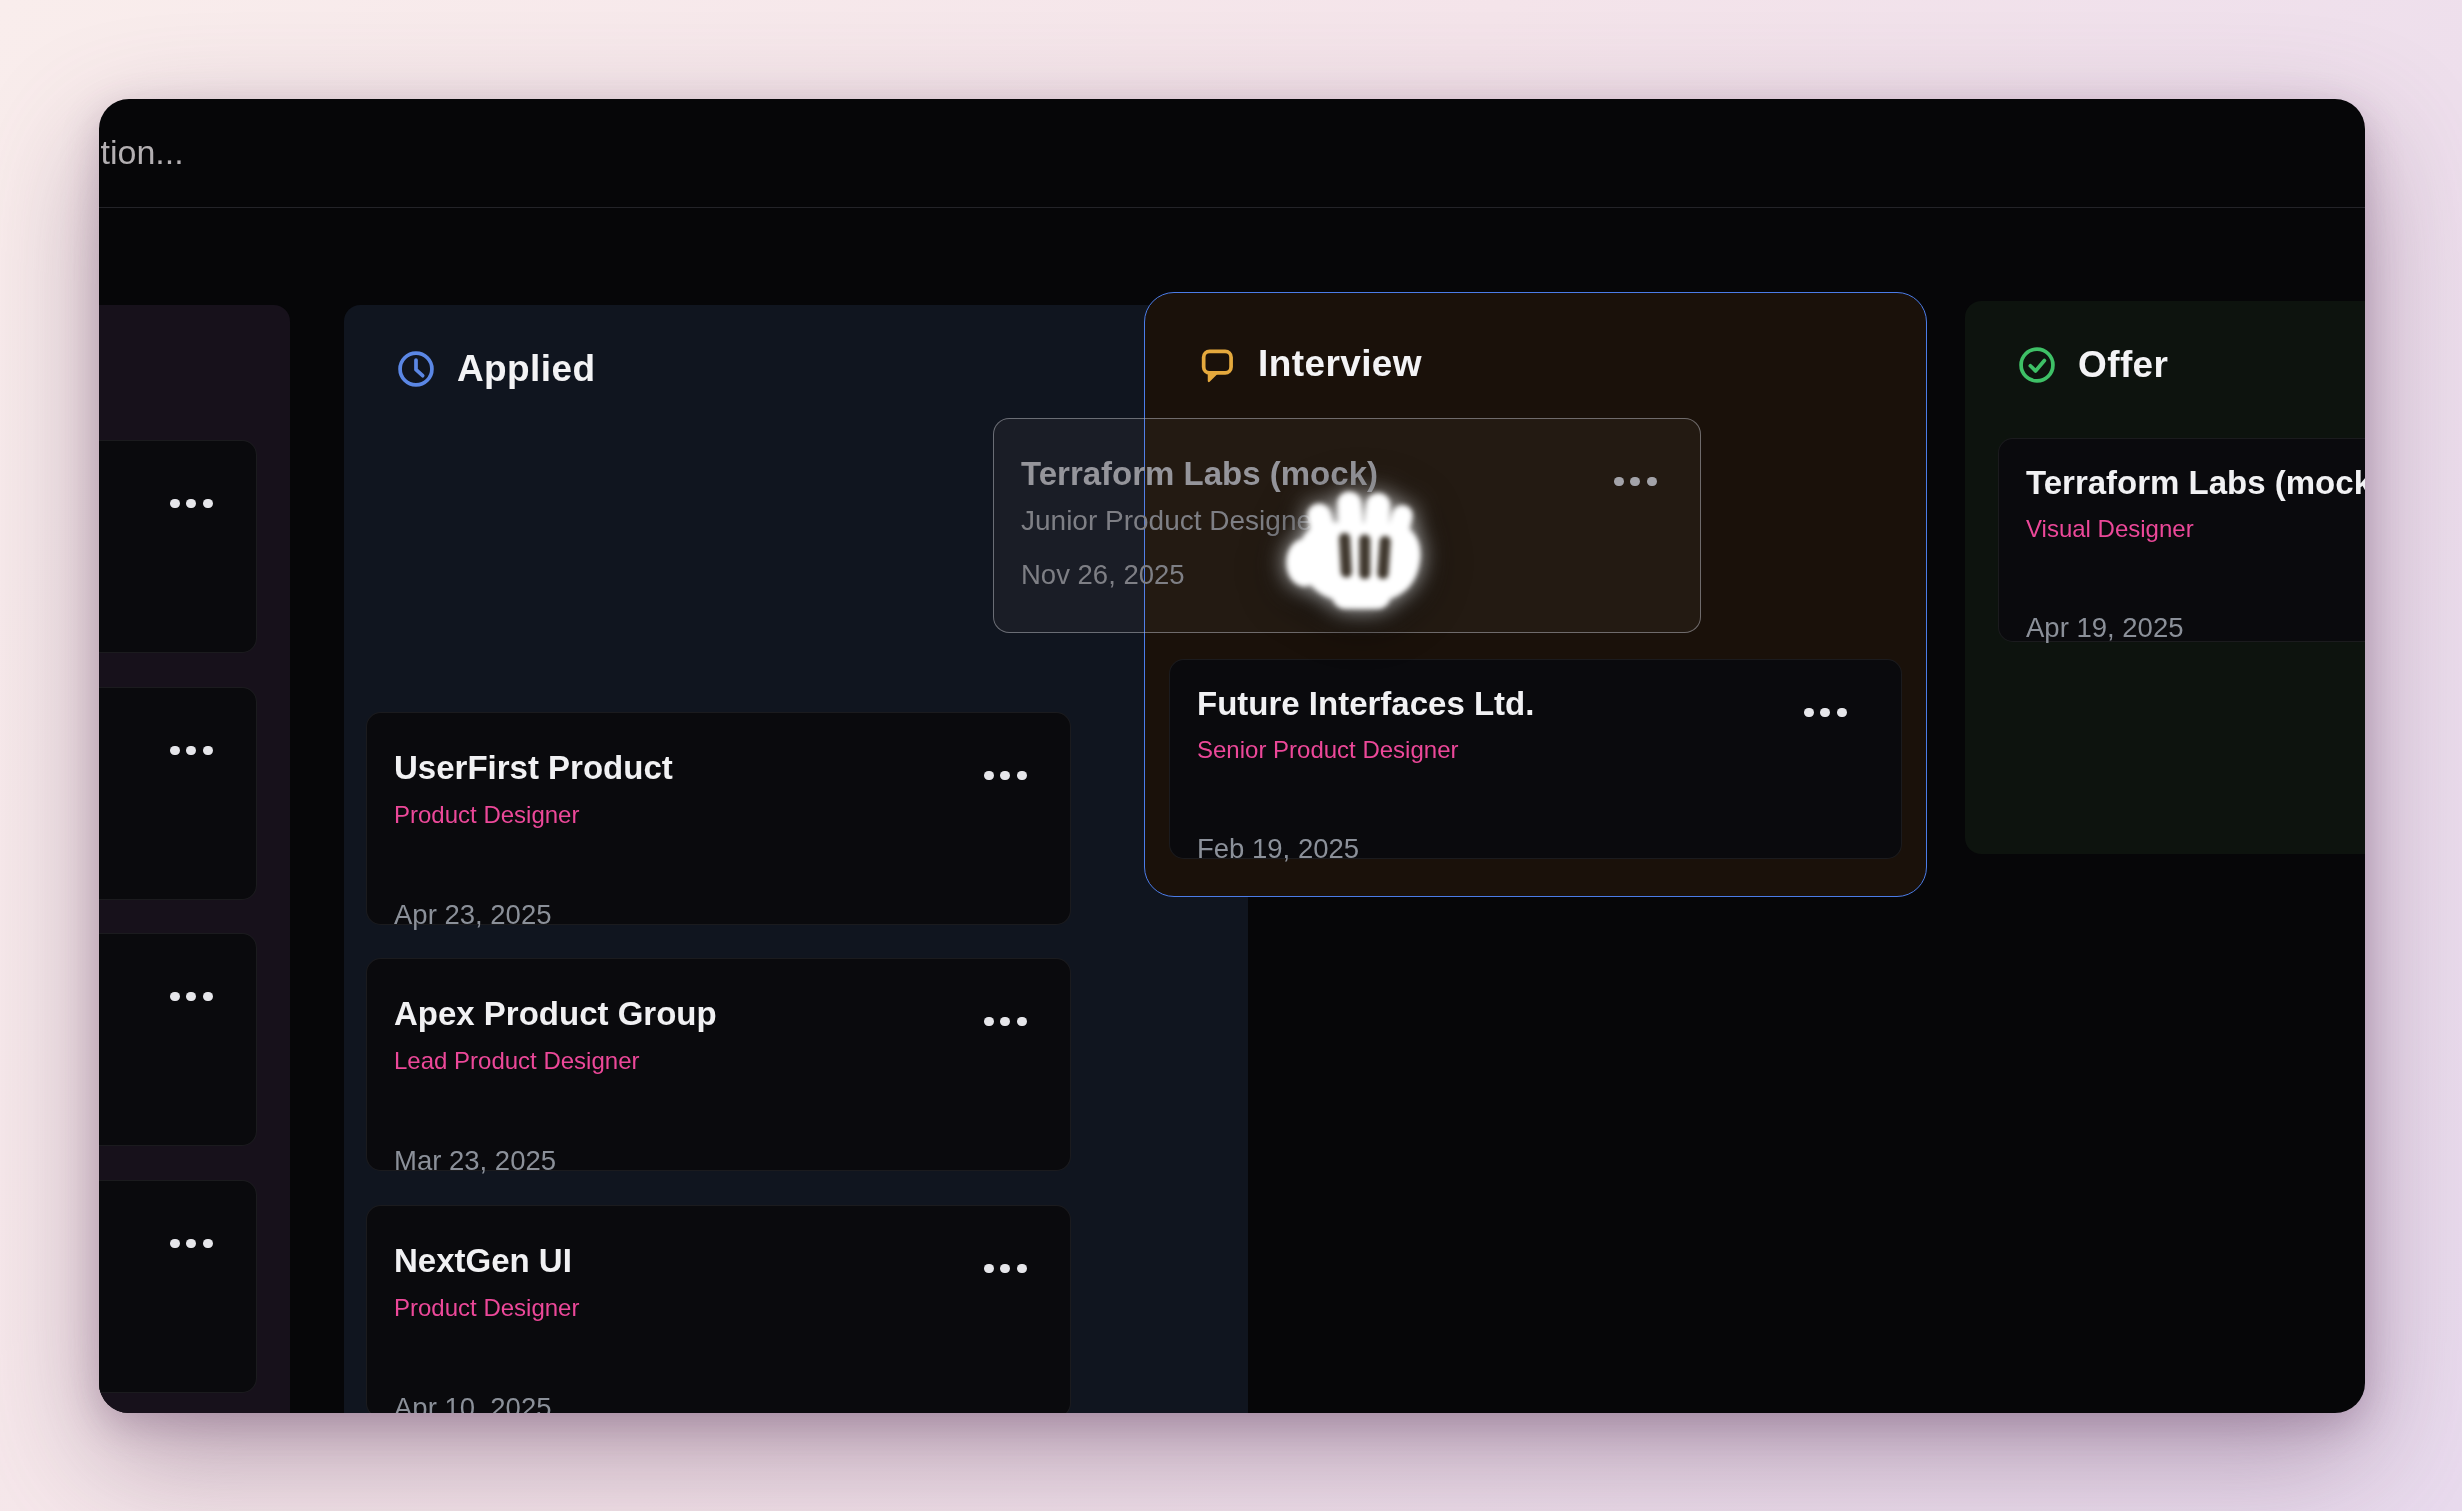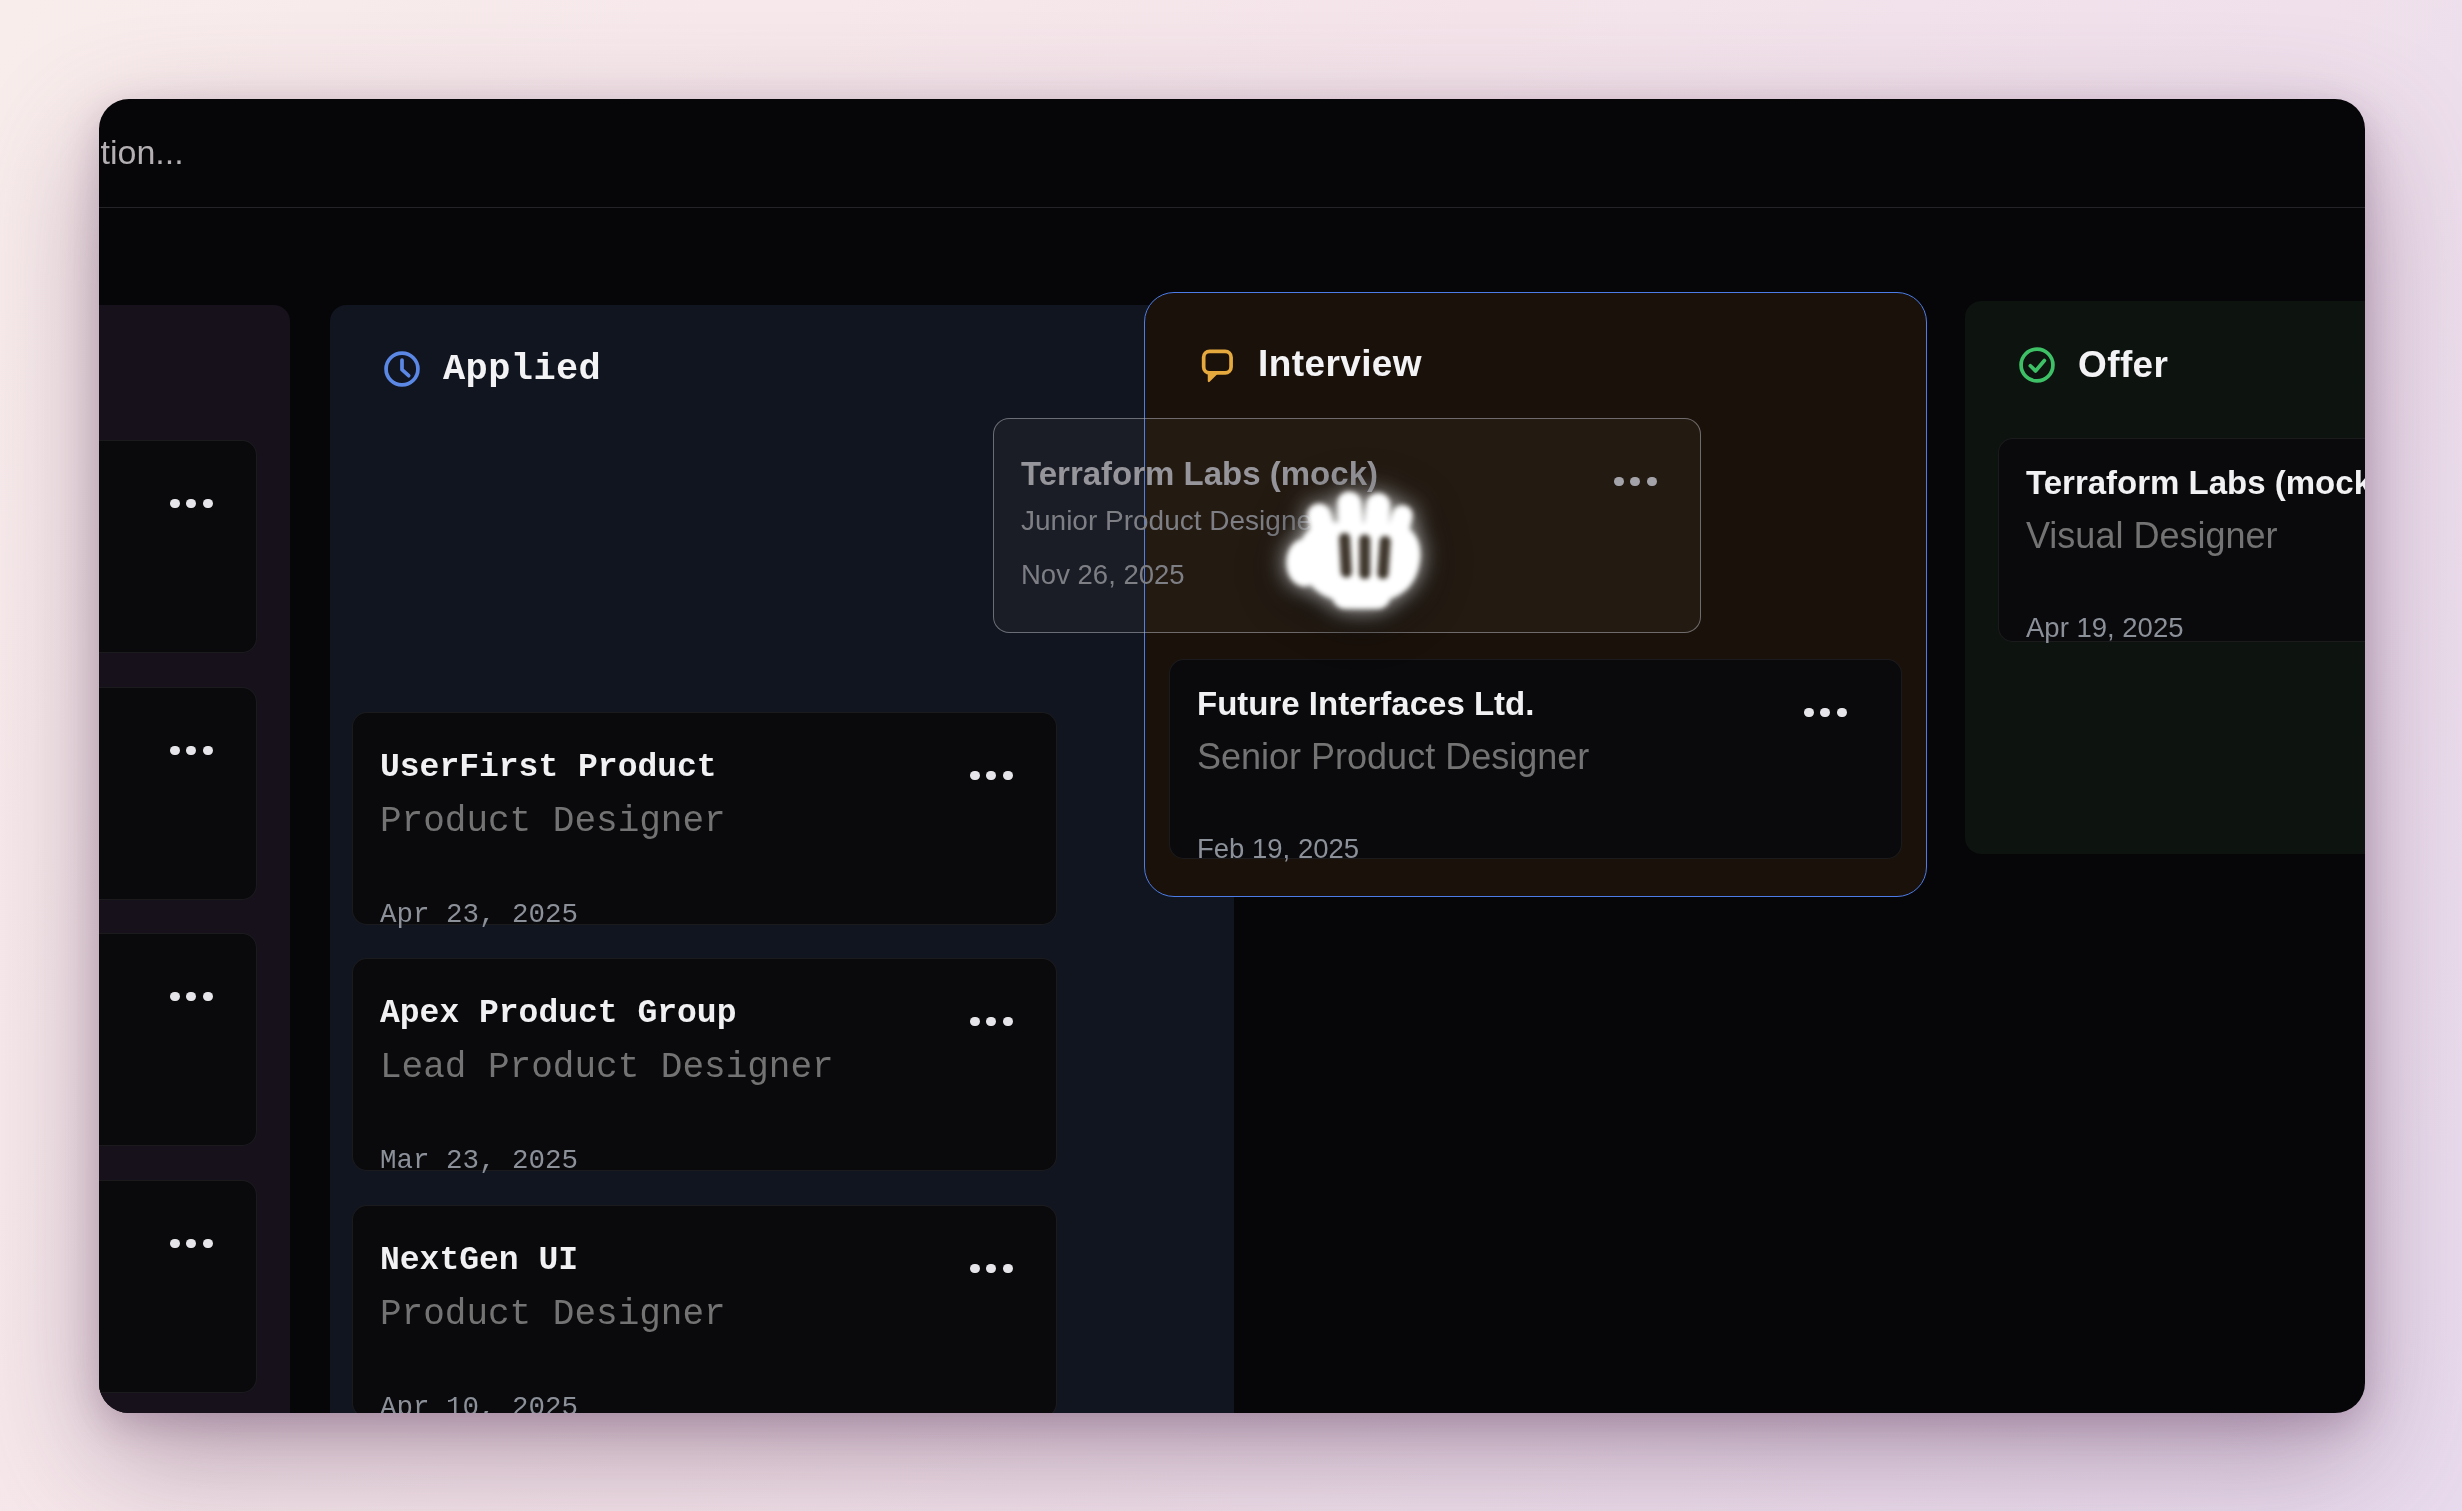--- a/index.html
+++ b/index.html
@@ -5,31 +5,31 @@
   html,body{margin:0;padding:0;width:2462px;height:1512px;overflow:hidden;
     font-family:"Liberation Sans","DejaVu Sans",sans-serif;
     background:linear-gradient(120deg,#f9edec 0%,#f4e4ea 45%,#e9dbee 100%);}
   .window{position:absolute;left:99px;top:99px;width:2266px;height:1314px;
     background:#060608;border-radius:30px;overflow:hidden;
     box-shadow:0 45px 119px rgba(105,70,105,.45),0 12px 37px rgba(105,70,105,.28);}
   .topbar{position:absolute;left:0;top:0;width:100%;height:108px;border-bottom:1.5px solid #232328;}
   .topbar-text{position:absolute;left:-6px;top:34px;font-size:34px;color:#b3afb2;white-space:nowrap;}
   .col{position:absolute;border-radius:16.3px;}
   .col-hidden{left:-329px;top:206px;width:520px;height:1158px;background:#17111b;}
-  .col-applied{left:231px;top:206px;width:904px;height:1158px;background:#10151f;font-family:Liberation Mono, monospace;}
+  .col-applied{left:245px;top:206px;width:904px;height:1158px;background:#10151f;}
   .col-interview{left:1045px;top:193px;width:783px;height:605px;background:#1a110a;
     border:1.5px solid #4b7ce8;border-radius:30px;box-sizing:border-box;}
   .col-offer{left:1866px;top:202px;width:579px;height:553px;background:#0d130e;}
   .col-header{position:absolute;left:52px;display:flex;align-items:center;gap:21px;}
   .col-header .label{font-size:37px;font-weight:700;color:#f3f3f5;letter-spacing:0.4px;}
   .hicon{width:40px;height:40px;display:block;}
   .card{position:absolute;background:#0a0a0d;border:1.5px solid rgba(255,255,255,.07);
     border-radius:15px;box-sizing:border-box;}
   .card .company{position:absolute;left:27px;top:36px;font-size:33px;font-weight:600;color:#f1f1f3;white-space:nowrap;}
-  .card .role{position:absolute;left:27px;top:88px;font-size:36px;color:#737373;white-space:nowrap;}
+  .card .role{position:absolute;left:27px;top:88px;font-size:24px;color:#ec4899;white-space:nowrap;}
   .card .date{position:absolute;left:27px;top:142px;font-size:27.5px;color:#8b9099;white-space:nowrap;margin-top:44px;}
   .card.tight .company{top:25px}.card.tight .role{top:76px}.card.tight .date{top:129px}
   .menu{position:absolute;right:39px;top:53px;background:none;border:none;padding:4.5px;cursor:pointer;}
   .dots{display:flex;gap:6.7px}
   .dots i{width:9.7px;height:9.7px;border-radius:50%;background:#e6e6ea;display:block}
   .dots.dim i{background:#a3a3a9}
   .ghost{position:absolute;left:894px;top:319px;width:708px;height:215px;border-radius:16.3px;
     border:1.5px solid rgba(175,175,182,.55);background:rgba(215,195,175,.05);box-sizing:border-box;z-index:50;}
   .ghost .company{position:absolute;left:27px;top:36px;font-size:33px;font-weight:600;color:#95959b;white-space:nowrap;}
   .ghost .role{position:absolute;left:27px;top:86px;font-size:28px;color:#7e7f85;white-space:nowrap;}

